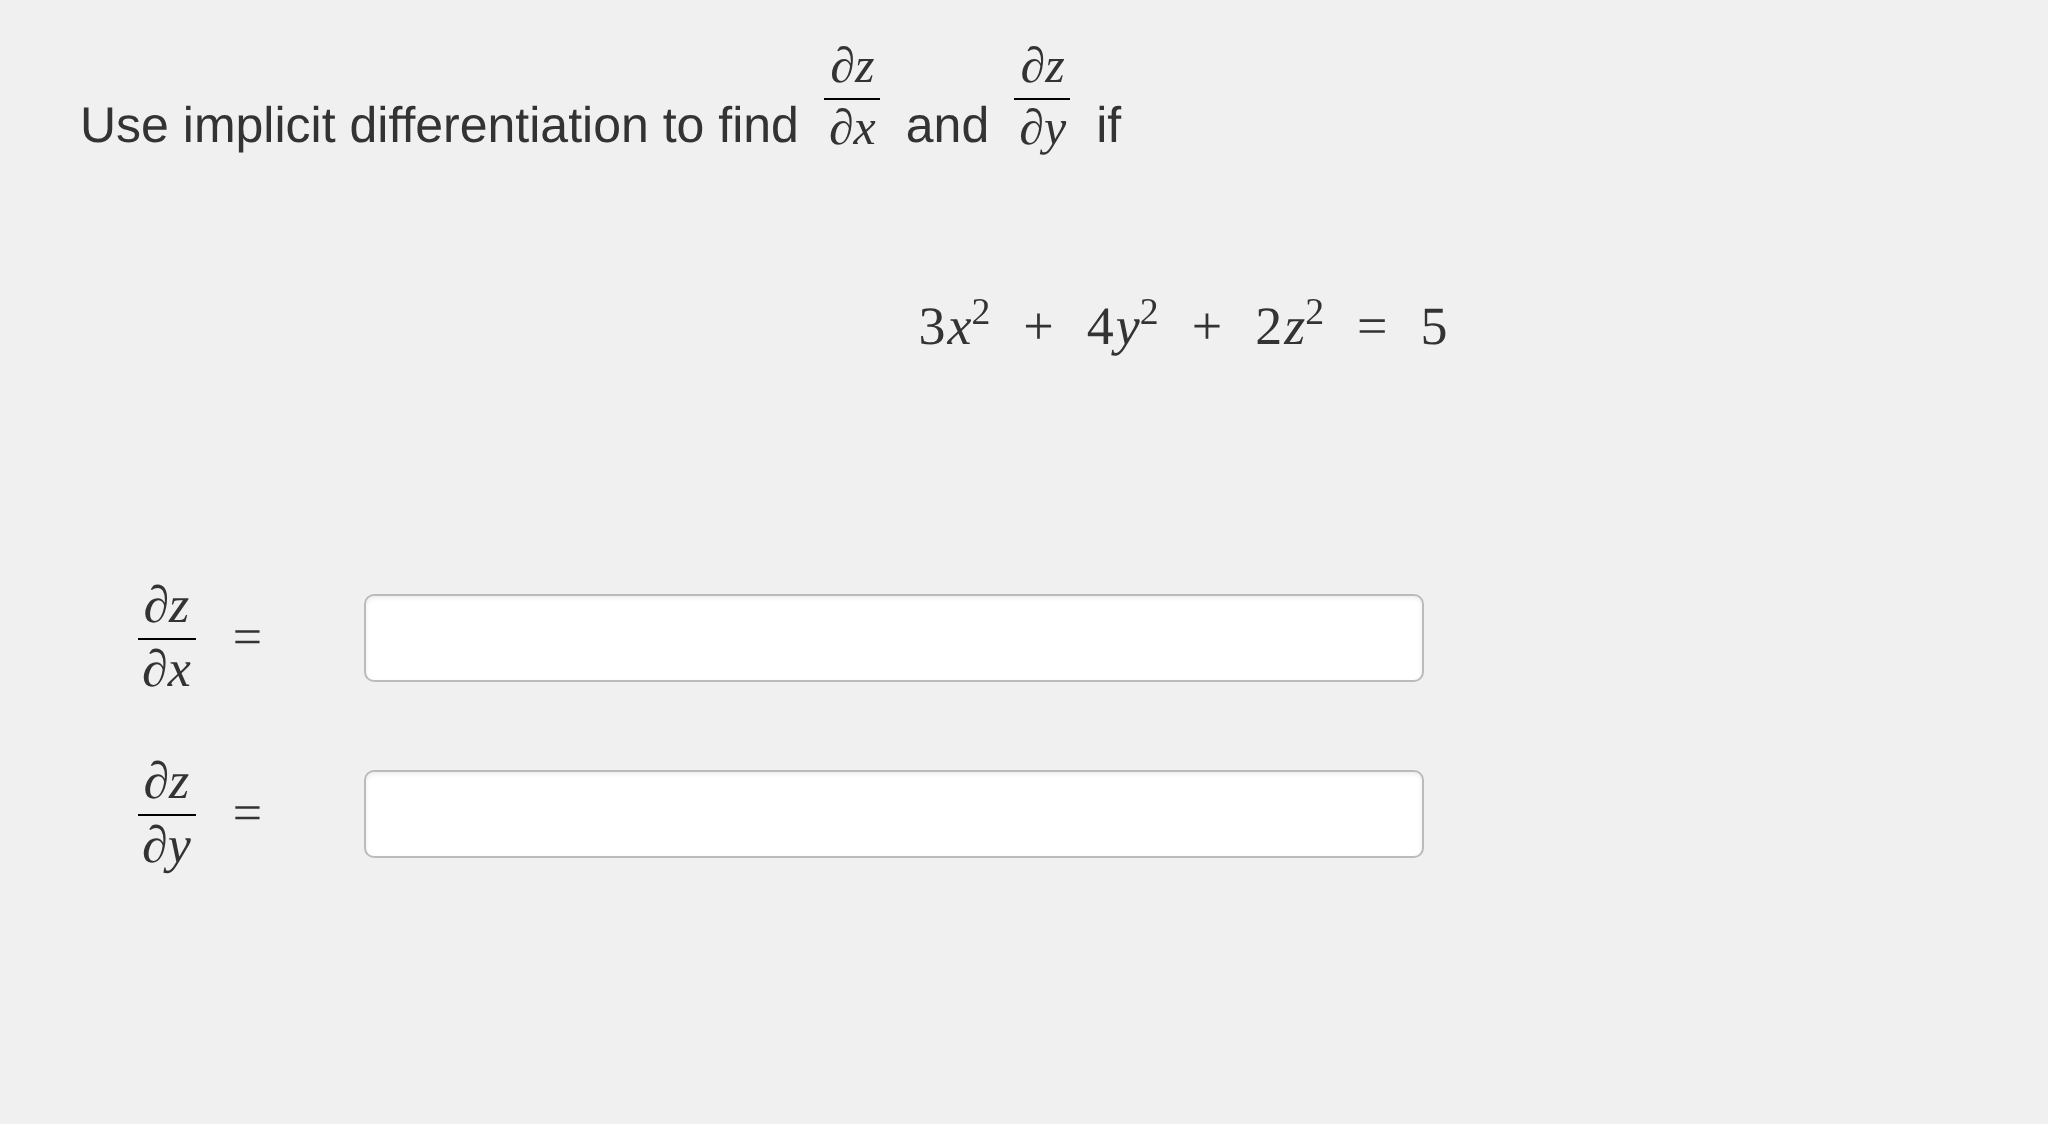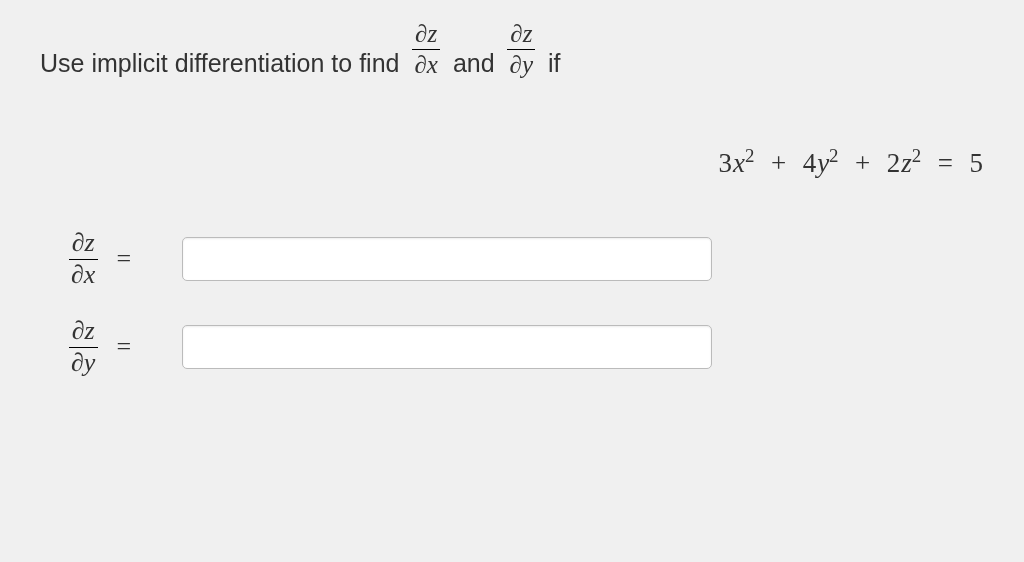--- a/index.html
+++ b/index.html
@@ -37,23 +37,23 @@
     .fraction .num {
       padding: 0 3px 1px 3px;
       border-bottom: 1.5px solid #000;
     }
     .fraction .den {
       padding: 1px 3px 0 3px;
     }
     .equation-display {
       font-family: Georgia, 'Times New Roman', serif;
       font-size: 27px;
-      text-align: right;
+      text-align: center;
       margin-left: 160px;
-      margin-bottom: 50px;
+      margin-bottom: 110px;
       letter-spacing: 1px;
     }
     .equation-display .ital {
       font-style: italic;
     }
     .sup {
       font-size: 0.7em;
       vertical-align: super;
       line-height: 0;
       margin-left: -1px;

